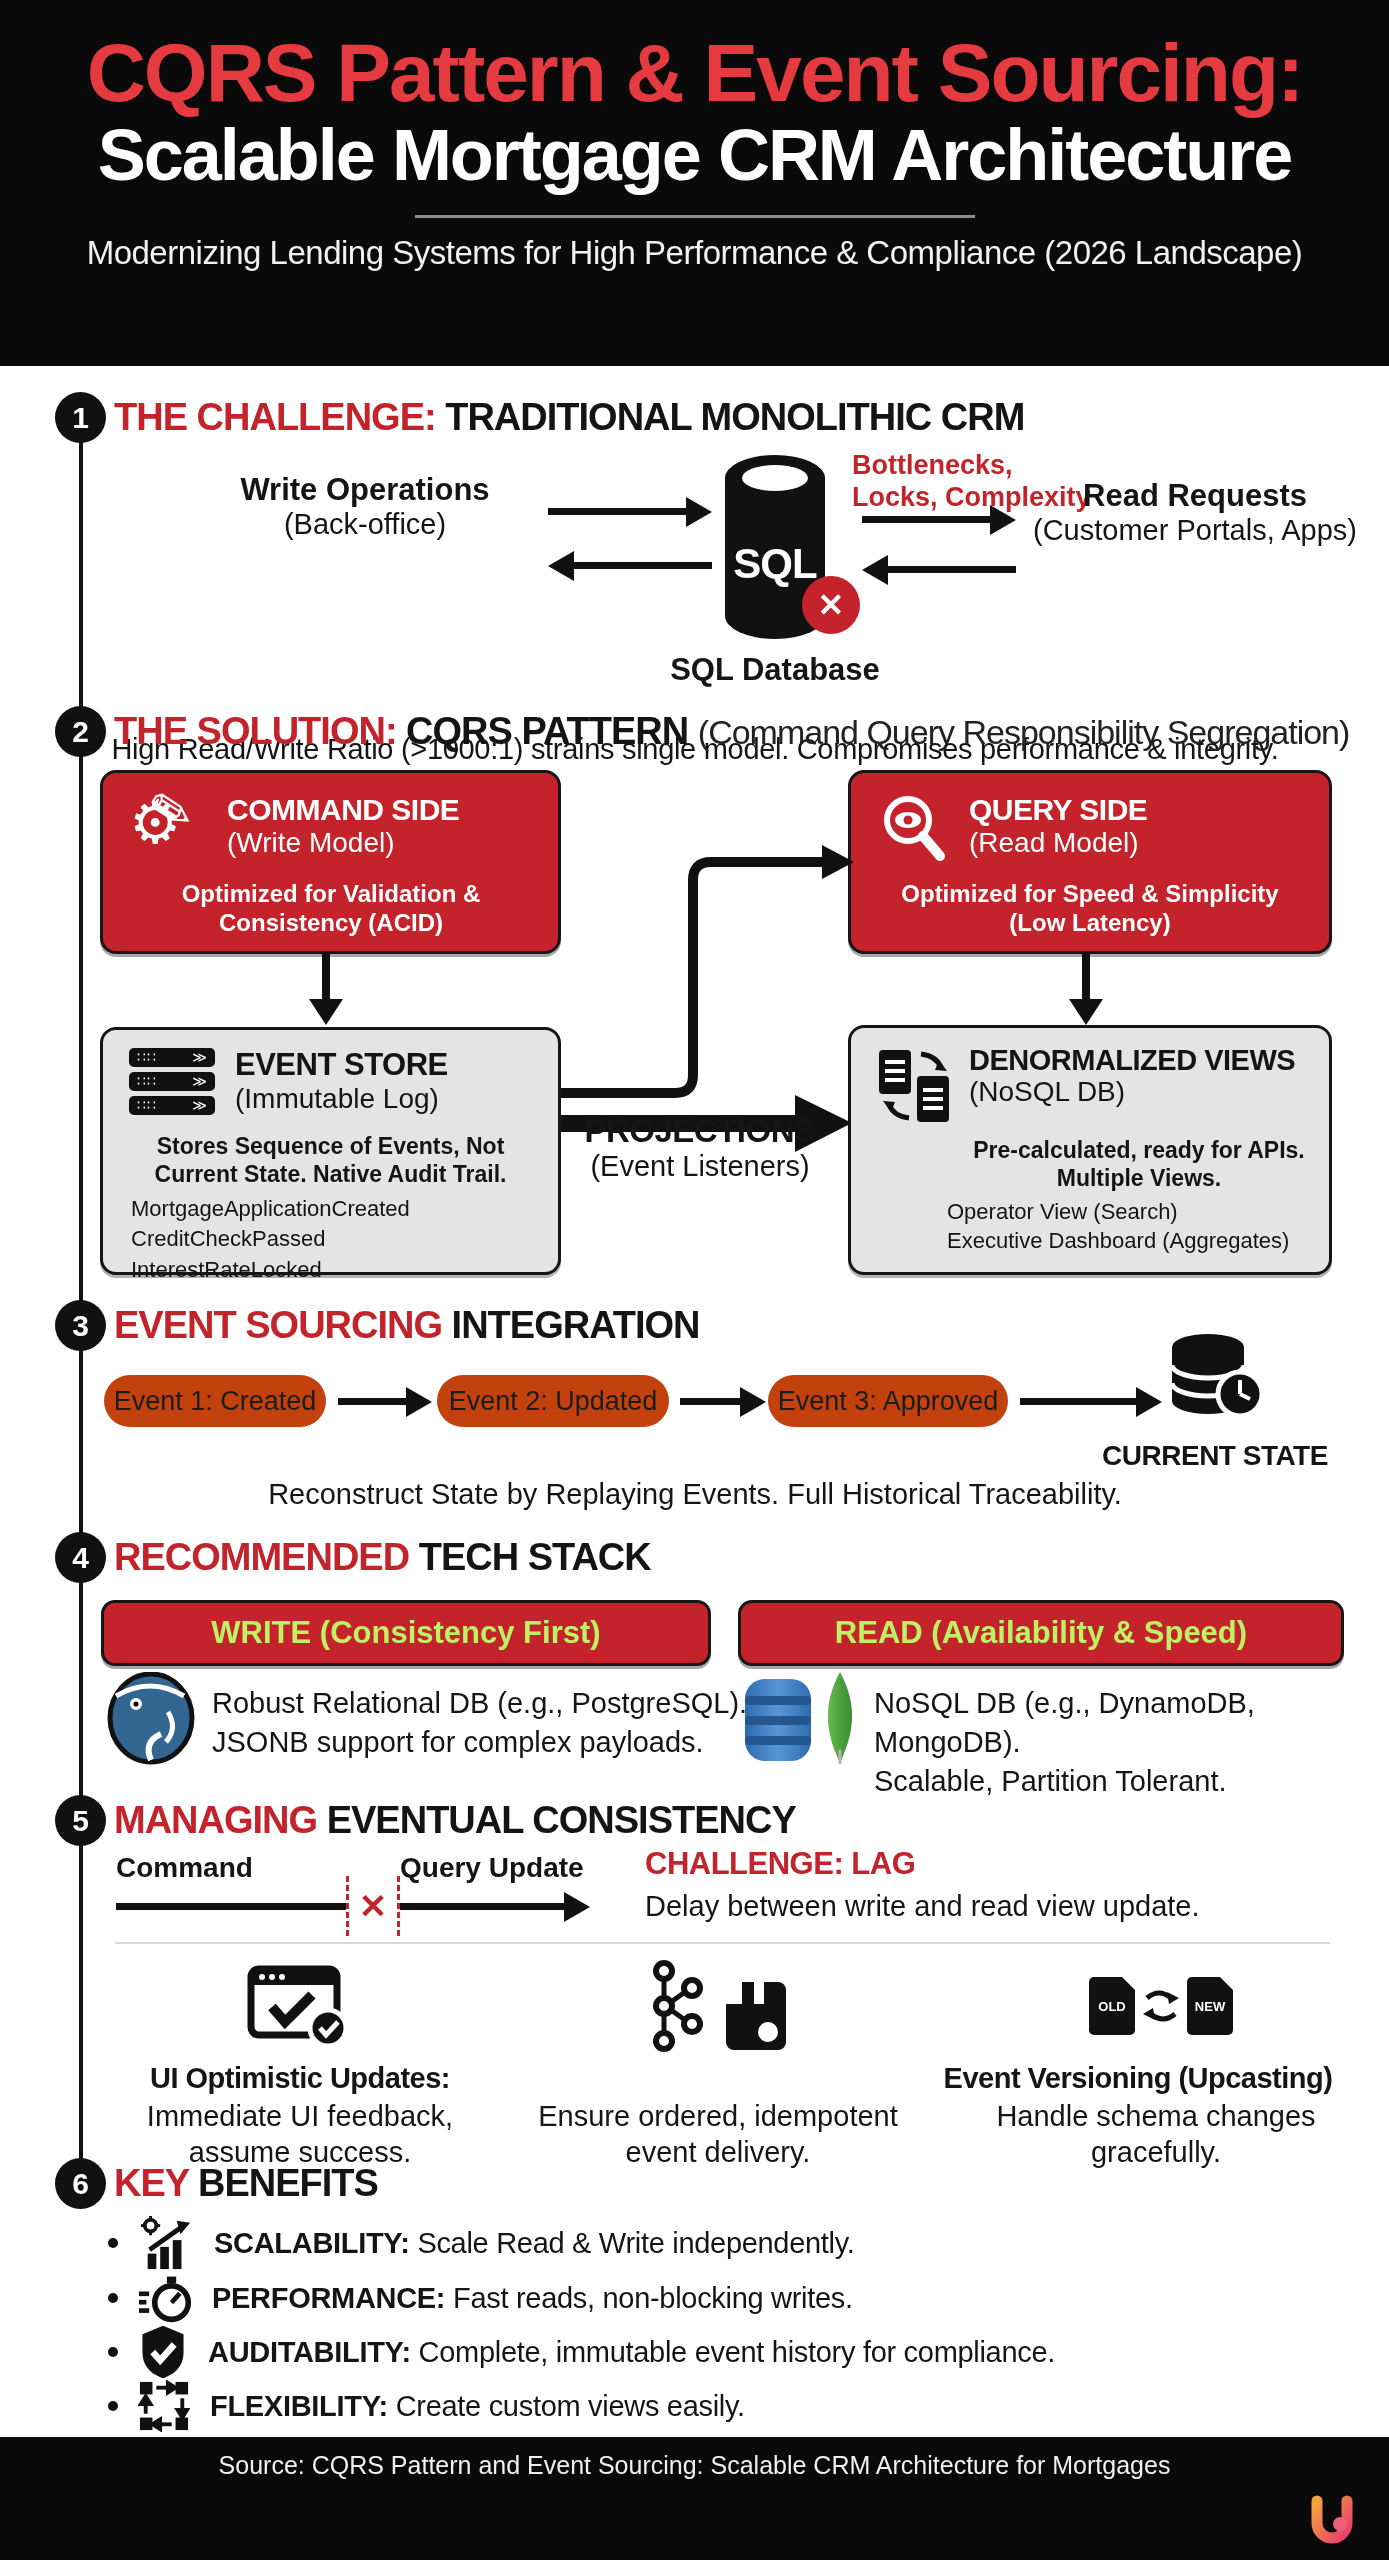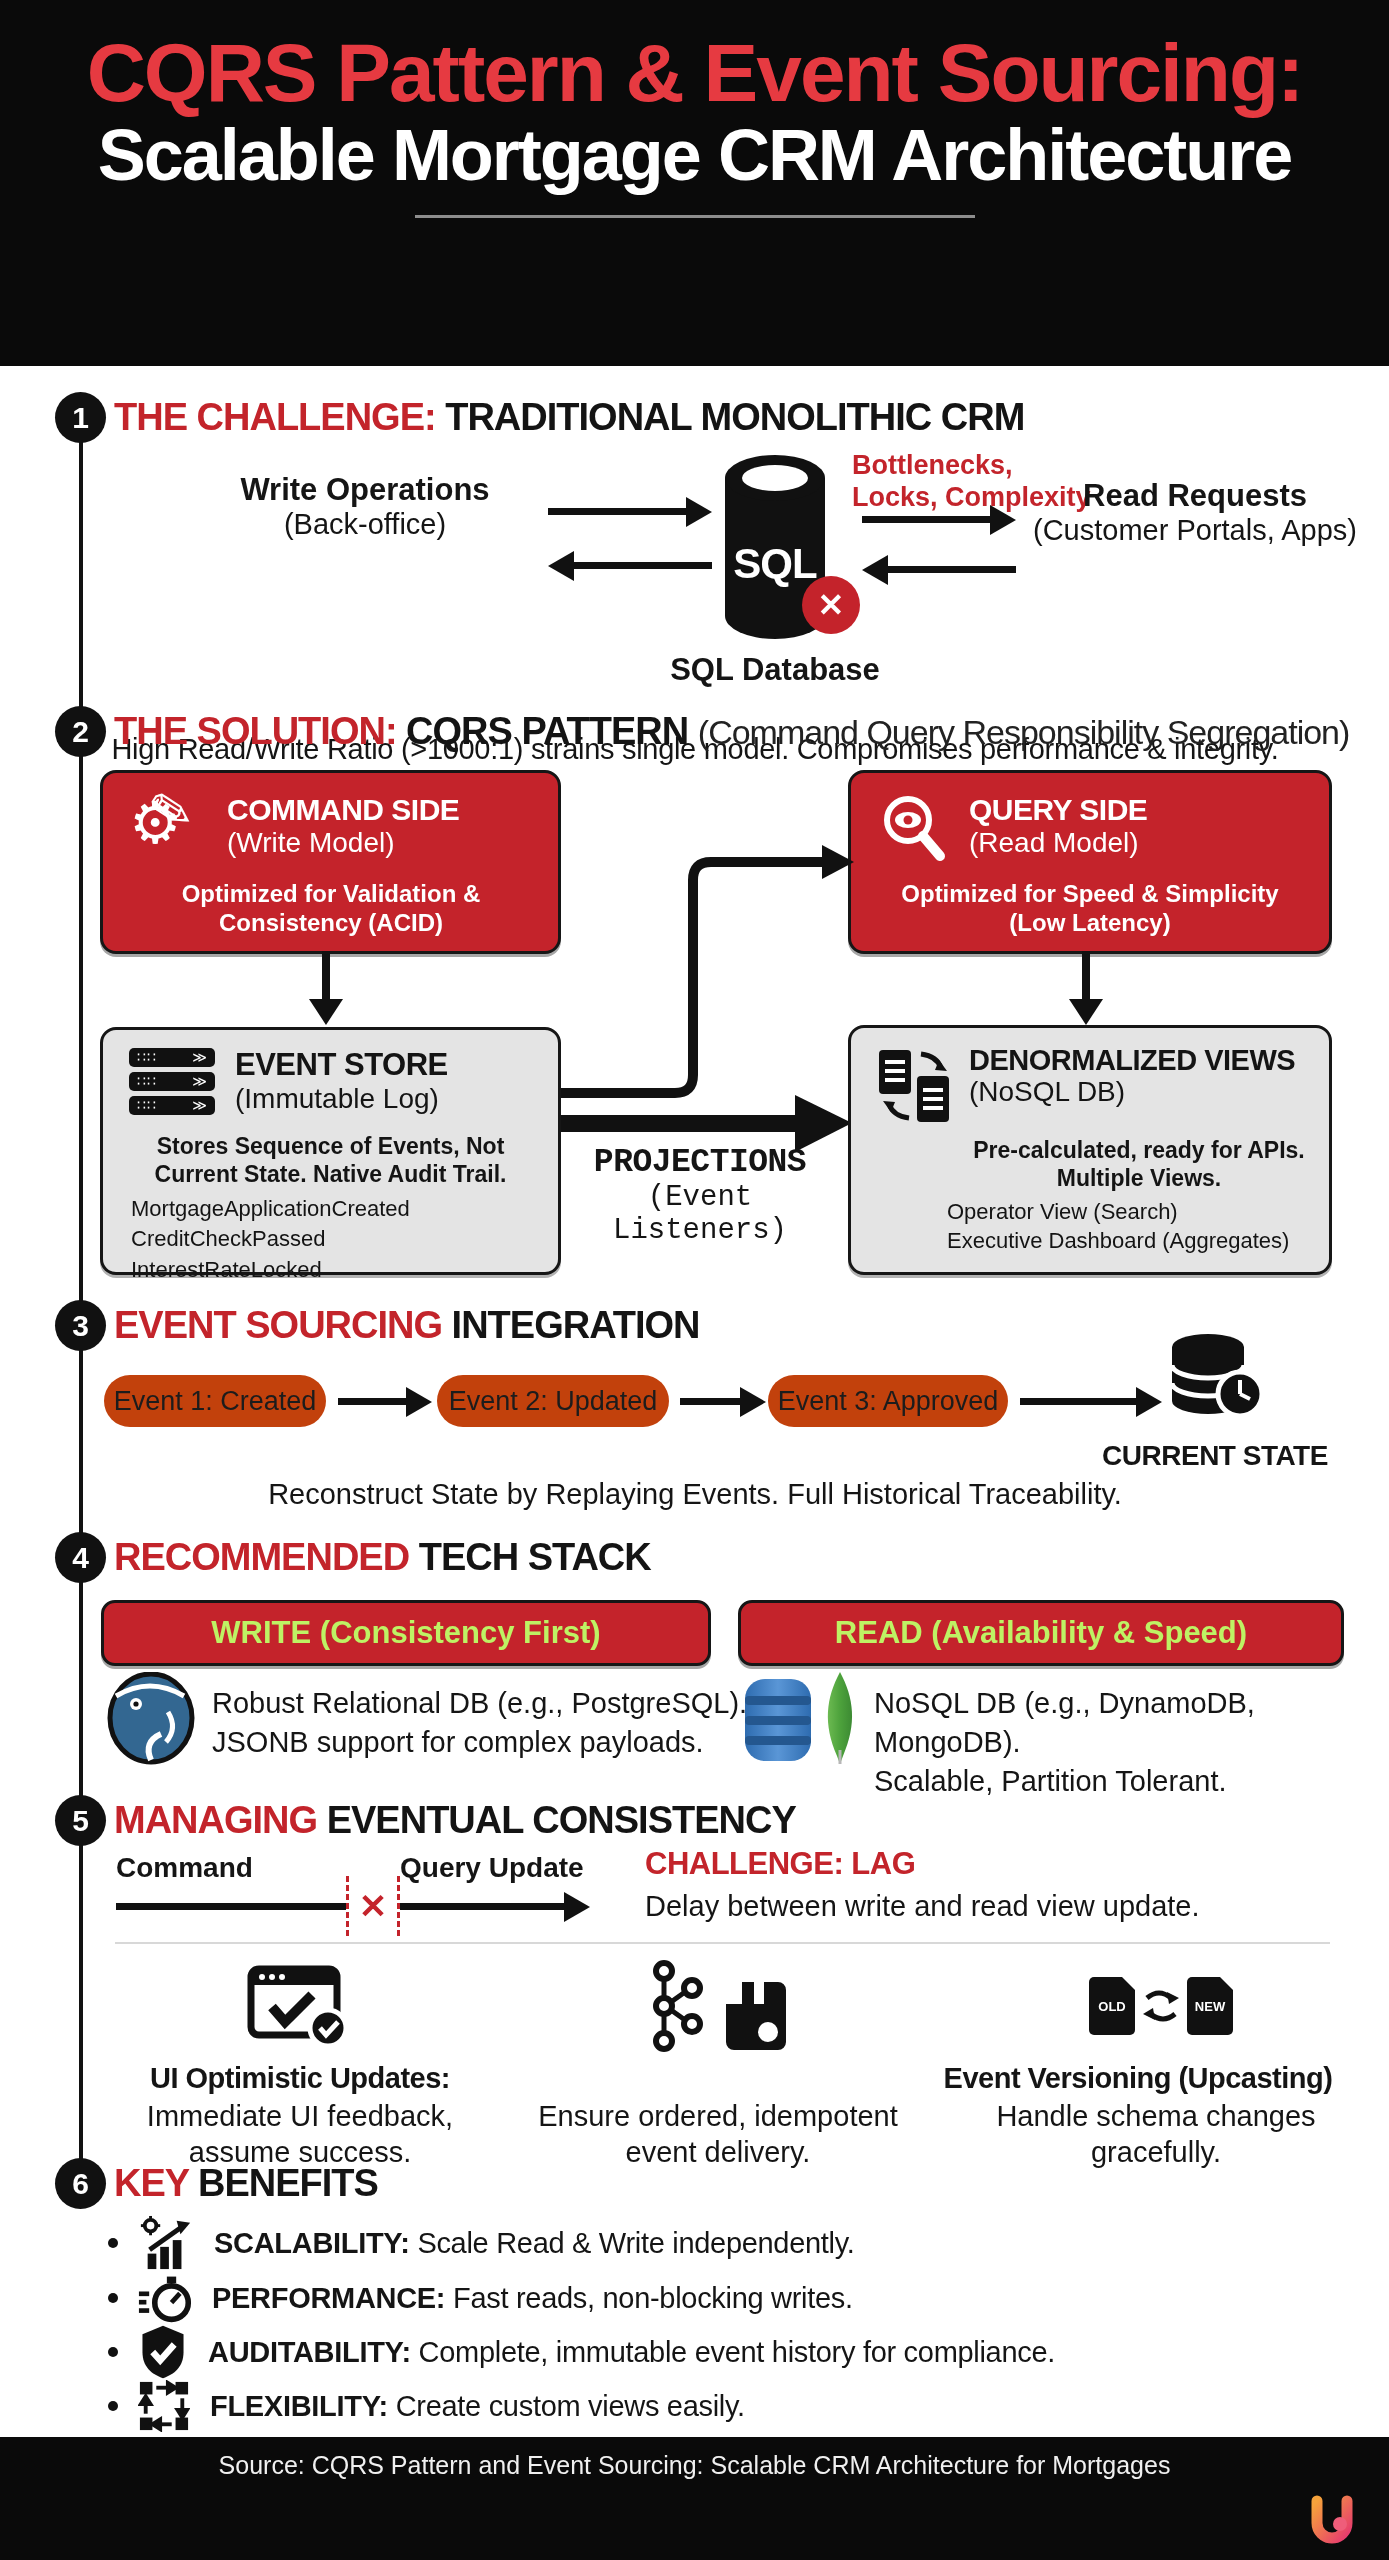--- a/index.html
+++ b/index.html
@@ -66,20 +66,21 @@
 </style>
 </head>
 <body>
 
 <div class="page">
 
   <div class="header">
     <div class="title-red">CQRS Pattern &amp; Event Sourcing:</div>
     <div class="title-white">Scalable Mortgage CRM Architecture</div>
     <div class="hr-line"></div>
+    <div class="subtitle">Modernizing Lending Systems for High Performance &amp; Compliance (2026 Landscape)</div>
   </div>
 
   <div class="tline"></div>
   <div class="numb" style="top:392px;">1</div>
   <div class="numb" style="top:706px;">2</div>
   <div class="numb" style="top:1300px;">3</div>
   <div class="numb" style="top:1532px;">4</div>
   <div class="numb" style="top:1795px;">5</div>
   <div class="numb" style="top:2158px;">6</div>
 
@@ -158,21 +159,21 @@
   <div class="varrow" style="left:322px;top:951px;height:50px;"></div>
   <div class="varrow" style="left:1082px;top:951px;height:50px;"></div>
 
   <svg class="abs" style="left:540px;top:755px;" width="430" height="460" viewBox="0 0 430 460">
     <path d="M13,338 H135 Q153,338 153,320 V125 Q153,107 171,107 H284" fill="none" stroke="#111" stroke-width="10"></path>
     <polygon points="282,90 282,124 314,107" fill="#111"></polygon>
     <rect x="13" y="360" width="245" height="17" fill="#111"></rect>
     <polygon points="255,340 255,397 312,368" fill="#111"></polygon>
   </svg>
 
-  <div class="abs center" style="left:555px;top:1144px;width:290px;font-family:Liberation Mono, monospace;">
+  <div class="abs center" style="left:555px;top:1112px;width:290px;">
     <div class="b" style="font-size:33px;letter-spacing:-0.5px;">PROJECTIONS</div>
     <div style="font-size:29px;">(Event Listeners)</div>
   </div>
 
   <div class="graybox" style="left:100px;top:1027px;width:455px;height:242px;">
     <div class="boxtop" style="padding-top:18px;">
       <div style="flex:none;">
         <div class="esbar"></div>
           <div class="esbar"></div>
           <div class="esbar"></div>

